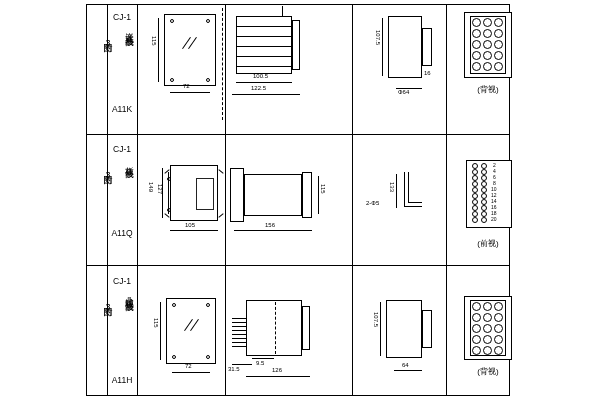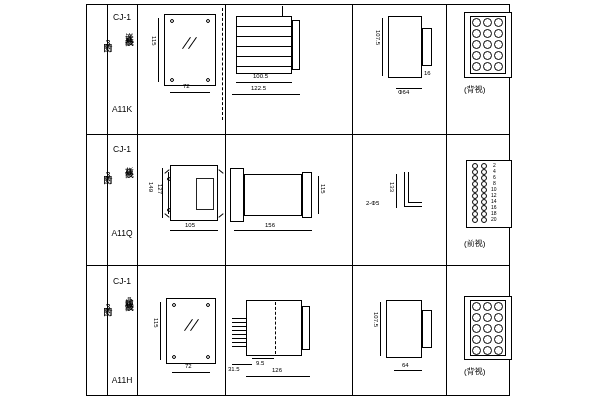--- a/index.html
+++ b/index.html
@@ -19,21 +19,21 @@
   .code{font-size:8.5px;text-align:center;}
 
   
   .ln{position:absolute;background:#000;}
   .hl{height:1px;}
   .vl{width:1px;}
   .box{position:absolute;border:1px solid #000;box-sizing:border-box;}
   .boxthin{position:absolute;border:1px solid #222;box-sizing:border-box;}
   .dim{position:absolute;font-size:6px;color:#000;font-family:"Liberation Sans",sans-serif;white-space:nowrap;}
   .dimv{position:absolute;font-size:6px;color:#000;writing-mode:vertical-rl;white-space:nowrap;}
-  .cap{position:absolute;font-size:8px;color:#000;text-align:left;}
+  .cap{position:absolute;font-size:8px;color:#000;text-align:center;}
   .dot{position:absolute;border:1px solid #000;border-radius:50%;box-sizing:border-box;}
 
   .termpanel{position:absolute;border:1px solid #000;box-sizing:border-box;background:#fff;}
   .circ{position:absolute;width:9px;height:9px;border:1px solid #000;border-radius:50%;box-sizing:border-box;font-size:5px;line-height:7px;text-align:center;}
   .num{position:absolute;font-size:5px;}
 </style>
 </head>
 <body>
 
 <div class="sheet">

